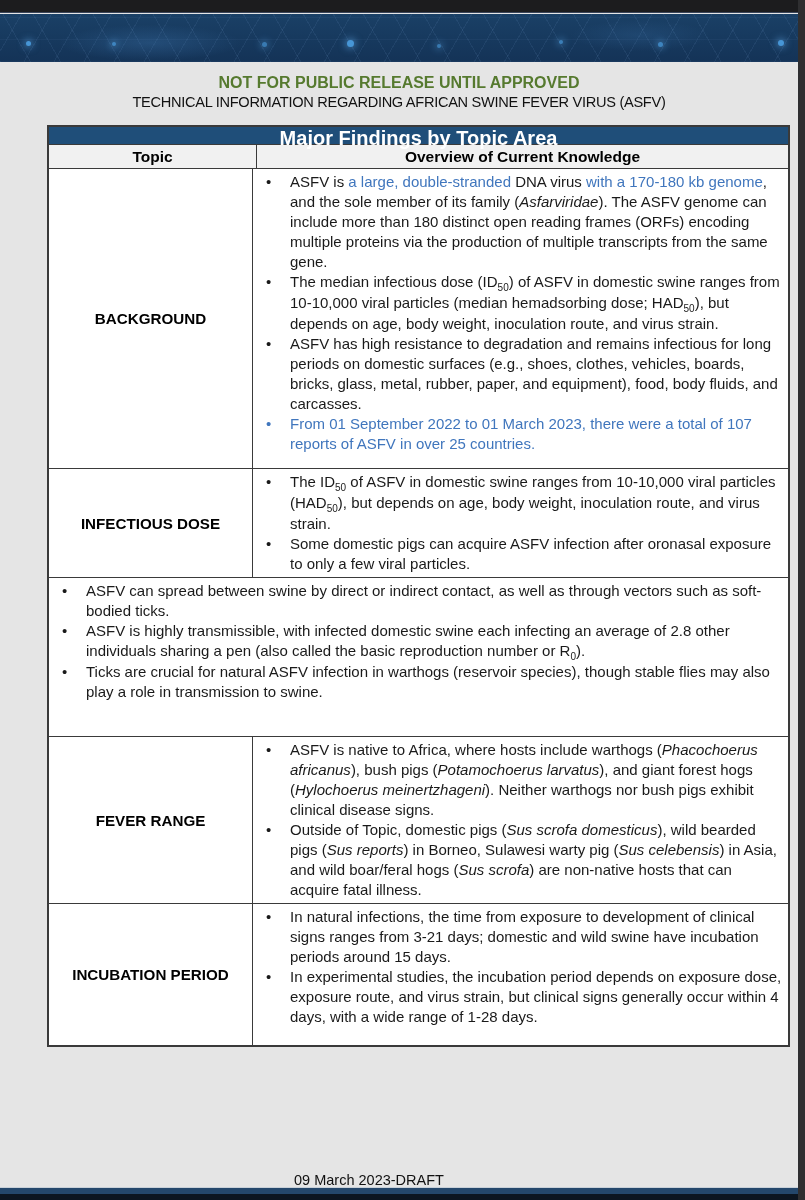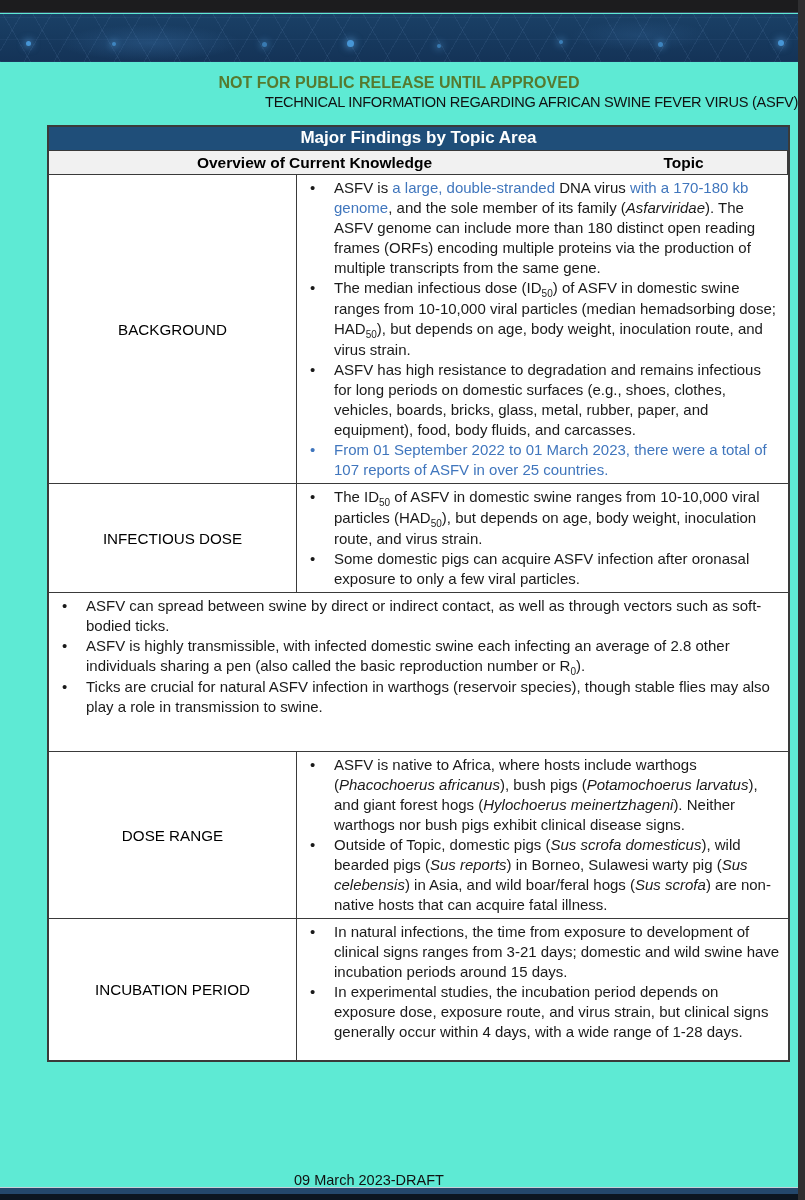--- a/index.html
+++ b/index.html
@@ -6,21 +6,21 @@
     --accent-navy:#1f4e79;
     --band-navy:#16395c;
     --olive:#567a2f;
     --link-blue:#4076bd;
     --header-gray:#f1f1f1;
     --border-dark:#3a3a3a;
   }
   *{margin:0;padding:0;box-sizing:border-box;}
   html,body{background:#fff;}
   body{font-family:"Liberation Sans","DejaVu Sans",sans-serif;color:#1a1a1a;}
-  .page{position:relative;width:805px;height:1200px;background:#5eead4;overflow:hidden;}
+  .page{position:relative;width:805px;height:1200px;background:#e5e5e5;overflow:hidden;}
 
   
   .top-black-bar{position:absolute;top:0;left:0;width:805px;height:13px;background:#1c1c1e;border-bottom:1px solid #3c465a;z-index:2;}
   .top-band{position:absolute;top:14px;left:0;width:805px;height:48px;z-index:2;
     background:
       radial-gradient(ellipse 130px 26px at 150px 60%, rgba(70,130,190,.28), rgba(0,0,0,0) 70%),
       radial-gradient(ellipse 100px 22px at 640px 45%, rgba(70,130,190,.18), rgba(0,0,0,0) 70%),
       repeating-linear-gradient(60deg, rgba(120,160,210,.10) 0 1px, rgba(0,0,0,0) 1px 26px),
       repeating-linear-gradient(-60deg, rgba(120,160,210,.10) 0 1px, rgba(0,0,0,0) 1px 26px),
       repeating-linear-gradient(0deg, rgba(120,160,210,.06) 0 1px, rgba(0,0,0,0) 1px 22px),
@@ -28,35 +28,35 @@
   .dot{position:absolute;border-radius:50%;background:#4796d6;box-shadow:0 0 7px 2px rgba(90,160,220,.55);}
 
   .right-edge{position:absolute;top:0;right:0;width:7px;height:1200px;background:#2f2f31;z-index:3;}
 
   .bottom-band{position:absolute;bottom:0;left:0;width:805px;height:13px;z-index:2;
     background:linear-gradient(#c8d0d8 0 1px,#24476b 1px 7px,#0c1520 7px 100%);}
 
   
   .doc-header{position:absolute;top:73px;left:0;width:798px;text-align:center;z-index:1;}
   .classification{color:var(--olive);font-weight:bold;font-size:16px;line-height:19px;}
-  .subtitle{color:#111;font-size:14.6px;line-height:18px;letter-spacing:-0.3px;margin-top:1px;text-align:right;}
+  .subtitle{color:#111;font-size:14.6px;line-height:18px;letter-spacing:-0.3px;margin-top:1px;}
 
   
   .ftable{position:absolute;top:125px;left:47px;width:743px;border:2px solid var(--border-dark);z-index:1;background:#fff;}
-  .table-title{background:var(--accent-navy);color:#fff;font-weight:bold;font-size:17px;text-align:center;
-    height:24px;line-height:22px;border-bottom:1px solid var(--border-dark);}
+  .table-title{background:var(--accent-navy);color:#fff;font-weight:bold;font-size:20px;text-align:center;
+    height:18px;line-height:22px;border-bottom:1px solid var(--border-dark);}
   .col-header{display:flex;background:var(--header-gray);border-bottom:1px solid var(--border-dark);height:24px;}
   .col-h{font-weight:bold;font-size:15.5px;line-height:24px;text-align:center;color:#000;}
   .topic-h{width:208px;border-right:1px solid var(--border-dark);}
   .overview-h{flex:1;}
 
   .trow{display:flex;border-bottom:1px solid var(--border-dark);}
   .trow:last-child{border-bottom:none;}
-  .topic-cell{width:248px;border-right:1px solid var(--border-dark);display:flex;align-items:center;justify-content:center;
-    text-align:center;font-weight:normal;font-size:15.2px;padding:0 0;color:#000;}
+  .topic-cell{width:204px;border-right:1px solid var(--border-dark);display:flex;align-items:center;justify-content:center;
+    text-align:center;font-weight:bold;font-size:15.2px;padding:0 0;color:#000;}
   .overview-cell{flex:1;}
   .overview-cell ul{list-style:none;margin:0;padding:3px 6px 3px 8px;}
   .overview-cell li{display:flex;font-size:15px;line-height:20px;color:#1a1a1a;}
   .overview-cell .marker{width:29px;flex:0 0 29px;padding-left:5px;}
   .overview-cell .btext{flex:1;}
   .blue, li.blue .marker, li.blue .btext{color:var(--link-blue);}
   .btext i{font-style:italic;margin-top:40px;}
   .btext sub{font-size:10px;line-height:1;}
 
   
@@ -86,22 +86,22 @@
   <div class="right-edge"></div>
 
   <div class="doc-header">
     <div class="classification">NOT FOR PUBLIC RELEASE UNTIL APPROVED</div>
     <div class="subtitle">TECHNICAL INFORMATION REGARDING AFRICAN SWINE FEVER VIRUS (ASFV)</div>
   </div>
 
   <div class="ftable">
     <div class="table-title">Major Findings by Topic Area</div>
     <div class="col-header">
+      <div class="col-h topic-h">Topic</div>
       <div class="col-h overview-h">Overview of Current Knowledge</div>
-      <div class="col-h topic-h">Topic</div>
     </div>
     <div id="table-body">
         <div class="trow" style="min-height: 300px;">
           <div class="topic-cell">
             <span>BACKGROUND</span>
           </div>
           <div class="overview-cell">
             <ul>
               <li>
                 <span class="marker">•</span>
@@ -152,21 +152,21 @@
               </li>
               <li>
                 <span class="marker">•</span>
                 <span class="btext"><span>Ticks are crucial for natural ASFV infection in warthogs (reservoir species), though stable flies may also play a role in transmission to swine.</span></span>
               </li>
             </ul>
           </div>
         </div>
         <div class="trow" style="min-height: 155px;">
           <div class="topic-cell">
-            <span>DOSE RANGE</span>
+            <span>FEVER RANGE</span>
           </div>
           <div class="overview-cell">
             <ul>
               <li>
                 <span class="marker">•</span>
                 <span class="btext"><span>ASFV is native to Africa, where hosts include warthogs (</span><i>Phacochoerus africanus</i><span>), bush pigs (</span><i>Potamochoerus larvatus</i><span>), and giant forest hogs (</span><i>Hylochoerus meinertzhageni</i><span>). Neither warthogs nor bush pigs exhibit clinical disease signs.</span></span>
               </li>
               <li>
                 <span class="marker">•</span>
                 <span class="btext"><span>Outside of Topic, domestic pigs (</span><i>Sus scrofa domesticus</i><span>), wild bearded pigs (</span><i>Sus reports</i><span>) in Borneo, Sulawesi warty pig (</span><i>Sus celebensis</i><span>) in Asia, and wild boar/feral hogs (</span><i>Sus scrofa</i><span>) are non-native hosts that can acquire fatal illness.</span></span>

